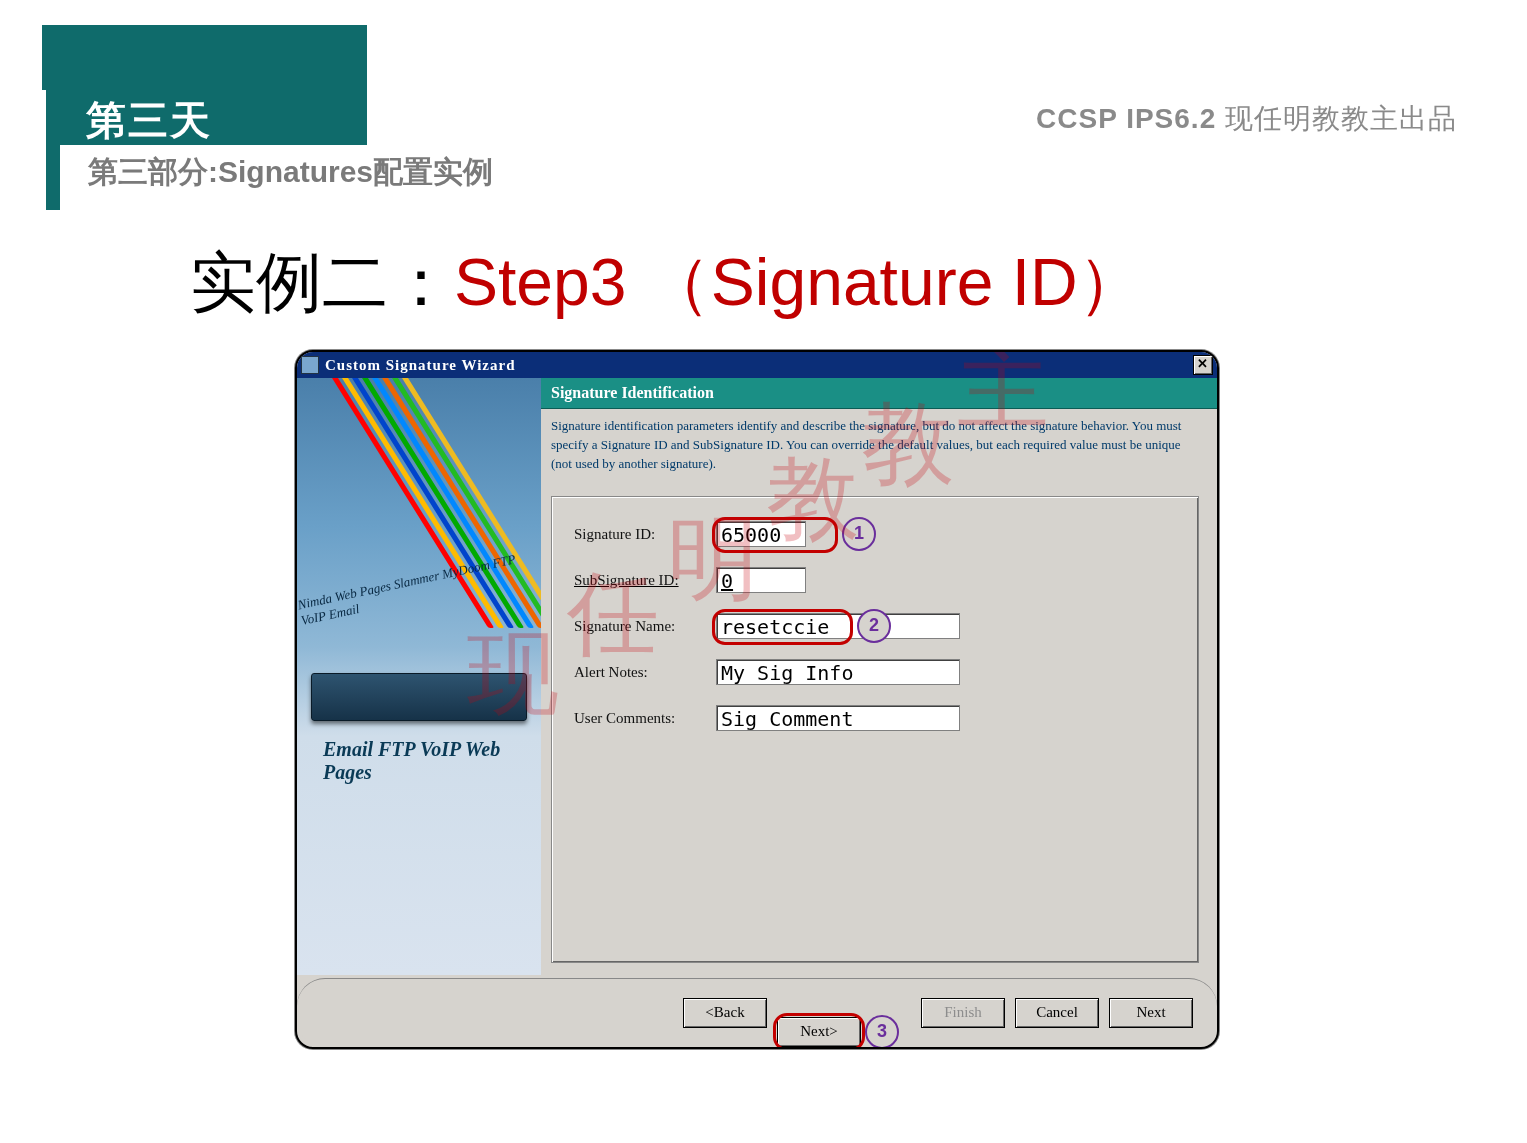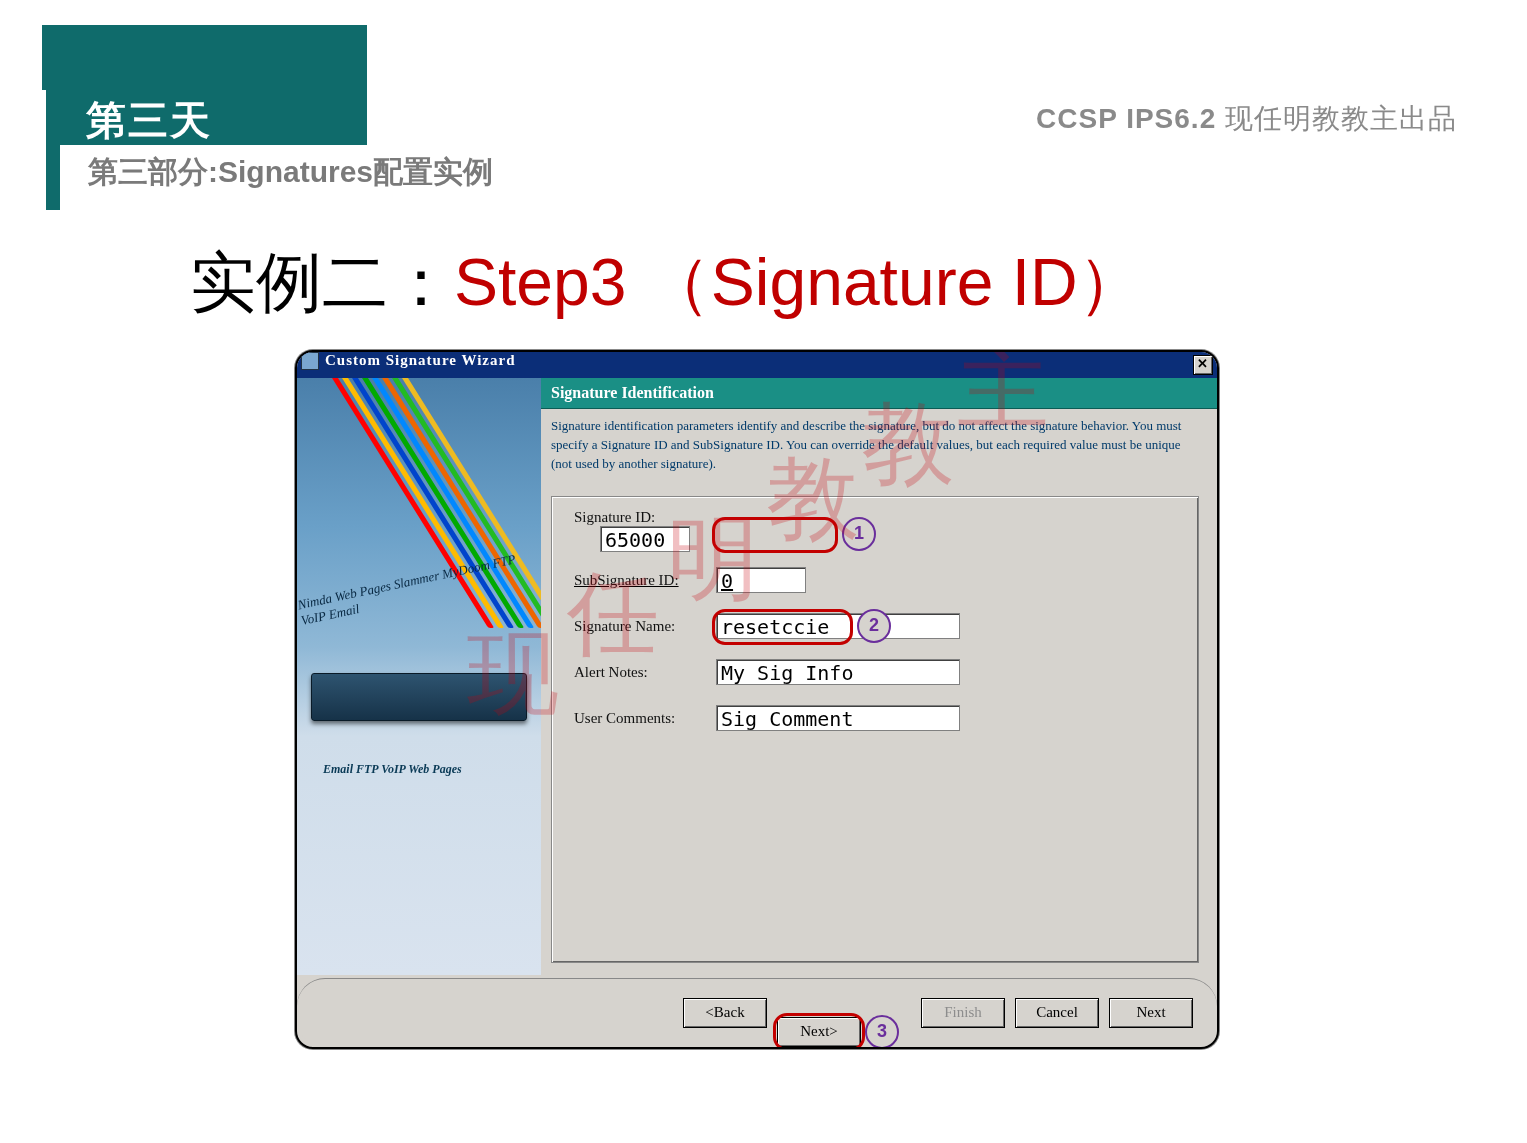--- a/index.html
+++ b/index.html
@@ -88,20 +88,21 @@
     border: 2px solid #000;
     border-radius: 18px;
     background: #d6d3ce;
     box-shadow: 0 0 0 1px #888;
     overflow: hidden;
   }
   .titlebar {
     height: 26px;
     background: linear-gradient(#0b2e78, #0b2e78);
     display: flex;
+    align-items: center;
     padding: 0 4px;
     color: #fff;
     font-family: "SimSun", serif;
     font-size: 15px;
     font-weight: 700;
     letter-spacing: 1px;
     position: relative;
   }
   .titlebar .app-icon {
     width: 16px;
@@ -137,21 +138,21 @@
   .cable { position:absolute; height:260px; width:6px; top:-10px; transform:skewX(32deg) rotate(0deg); border-radius:2px; }
   .c1{left:110px;background:#f00;} .c2{left:120px;background:#fb0;} .c3{left:130px;background:#04c;}
   .c4{left:140px;background:#0a0;} .c5{left:150px;background:#08f;} .c6{left:160px;background:#e60;}
   .c7{left:170px;background:#2b2;} .c8{left:180px;background:#eb2;}
   .device {
     position:absolute; left:14px; top:295px; width:214px; height:46px;
     background:linear-gradient(#2e5470,#163248);
     border:1px solid #0a1b28; border-radius:3px; box-shadow:0 3px 4px rgba(0,0,0,.5);
   }
   .lp-text1 { position:absolute; right:10px; top:195px; font-size:13px; color:#082842; transform:rotate(-12deg); font-style:italic; }
-  .lp-text2 { position:absolute; left:26px; top:384px; font-size:12px; color:#0a3a56; font-style:italic; font-weight:700; }
+  .lp-text2 { position:absolute; left:26px; top:360px; font-size:20px; color:#0a3a56; font-style:italic; font-weight:700; }
 
   .right-pane {
     flex: 1;
     background: #d6d3ce;
     position: relative;
     font-family: "SimSun", "MS Sans Serif", serif;
   }
   .section-hdr {
     position: absolute;
     left: 0; top: 0; right: 0;
@@ -195,21 +196,21 @@
   }
   .field-input {
     font-family: "SimSun", monospace;
     font-size: 20px;
     height: 22px;
     padding: 2px 4px 0 4px;
     background: #fff;
     border: 1px solid #808080;
     box-shadow: inset 1px 1px #404040, inset -1px -1px #fff;
   }
-  .row1 { top: 12px; flex-direction: column; }  .row1 .field-input{ width: 80px; }
+  .row1 { top: 24px; }  .row1 .field-input{ width: 80px; }
   .row2 { top: 70px; text-decoration: underline; }  .row2 .field-input{ width: 80px; }
   .row3 { top: 116px; } .row3 .field-input{ width: 234px; }
   .row4 { top: 162px; } .row4 .field-input{ width: 234px; }
   .row5 { top: 208px; } .row5 .field-input{ width: 234px; }
 
   .callout {
     position: absolute;
     border: 3px solid #c30000;
     border-radius: 13px;
     pointer-events: none;

